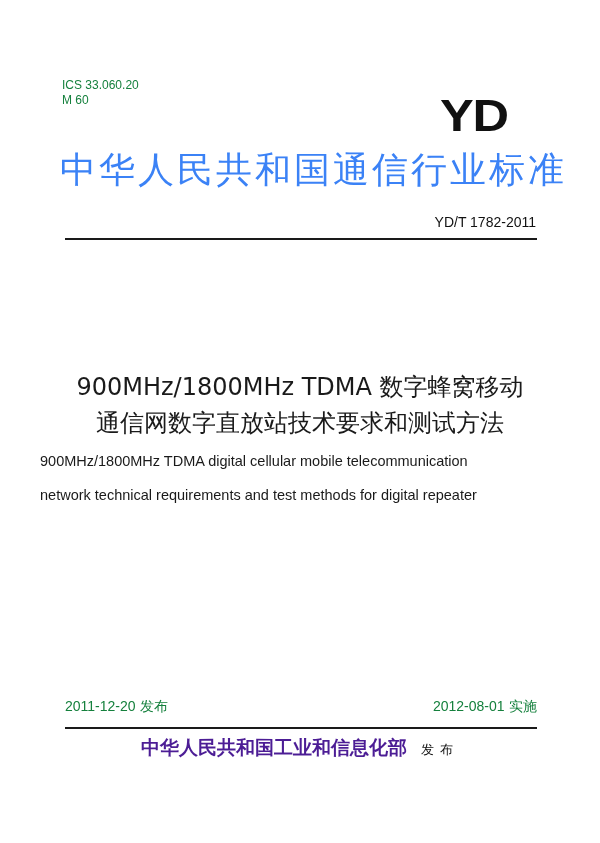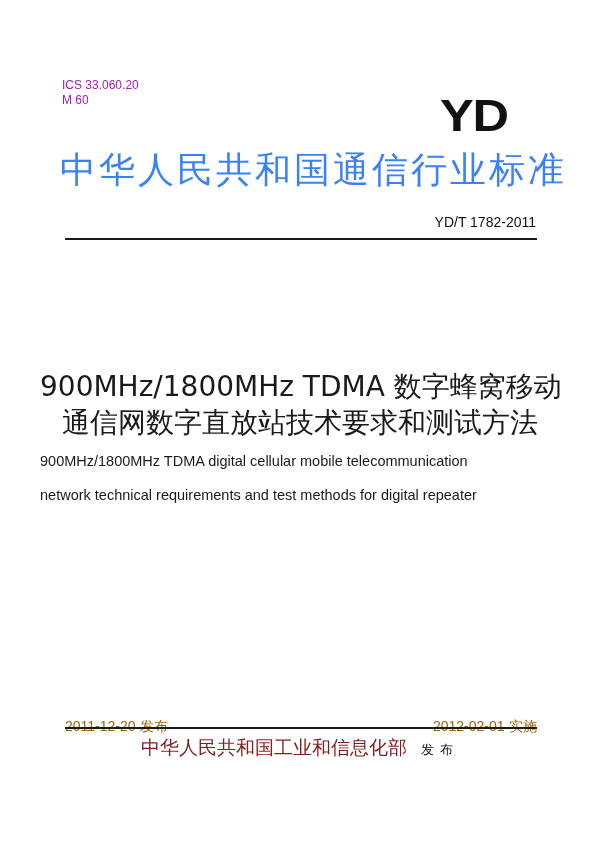--- a/index.html
+++ b/index.html
@@ -1,41 +1,41 @@
 <!DOCTYPE html>
 <html><head>
 <meta charset="utf-8">
 <style>
   html, body { margin: 0; padding: 0; background: #ffffff; }
   body { width: 600px; height: 843px; position: relative; overflow: hidden;
          font-family: "DejaVu Sans", "Liberation Sans", sans-serif; color: #1a1a1a; }
   .abs { position: absolute; }
-  .ics { left: 62px; top: 78px; font-family: "Liberation Sans", sans-serif; font-size: 12px; line-height: 15px; color: #a21caf; }
+  .ics { left: 62px; top: 78px; font-family: "Liberation Sans", sans-serif; font-size: 12px; line-height: 15px; color: #15803d; }
   .logo { left: 440px; top: 96px; width: 84px; height: 40px;
           font-family: "Liberation Sans", sans-serif; font-weight: 900; font-size: 44px; line-height: 40px;
           letter-spacing: -1px; color: #111; transform: scaleX(1.15); transform-origin: left center; }
   .main-title { left: 60px; top: 150px; width: 480px; text-align: left;
                 font-size: 36px; line-height: 40px; letter-spacing: 3px; color: #3b82f6; white-space: nowrap; }
   .std-no { right: 64px; top: 214px; font-family: "Liberation Sans", sans-serif; font-size: 14px; color: #111; }
   .rule { left: 65px; width: 472px; height: 2px; background: #1a1a1a; }
   .rule.top { top: 238px; }
   .rule.bottom { top: 727px; }
-  .cn-title { left: 40px; width: 520px; text-align: center; font-size: 28px; line-height: 34px; color: #1a1a1a; white-space: nowrap; }
+  .cn-title { left: 40px; width: 520px; text-align: center; font-size: 24px; line-height: 34px; color: #1a1a1a; white-space: nowrap; }
   .cn-title.l1 { top: 370px; }
   .cn-title.l2 { top: 406px; }
   .en-title { left: 40px; width: 520px; text-align: left; font-family: "Liberation Sans", sans-serif;
               font-size: 14.5px; line-height: 20px; color: #1a1a1a; white-space: nowrap; }
   .en-title.l1 { top: 451px; }
   .en-title.l2 { top: 485px; }
-  .date { top: 718px; font-size: 14px; color: #a16207; white-space: nowrap; }
+  .date { top: 698px; font-size: 14px; color: #15803d; white-space: nowrap; }
   .date .num { font-family: "Liberation Sans", sans-serif; }
   .date.issue { left: 65px; }
   .date.impl { right: 63px; }
   .publisher { left: 60px; top: 735px; width: 480px; text-align: center; white-space: nowrap; }
-  .publisher .org { font-family: "DejaVu Serif", "Liberation Serif", serif; font-weight: normal; font-size: 19px; letter-spacing: 0px; color: #7f1d1d; }
+  .publisher .org { font-family: "DejaVu Serif", "Liberation Serif", serif; font-weight: bold; font-size: 19px; letter-spacing: 0px; color: #4c1d95; }
   .publisher .act { font-size: 13px; margin-left: 14px; letter-spacing: 6px; color: #111; }
 </style>
 </head>
 <body>
 
 <div class="abs ics">
   <div>ICS 33.060.20</div>
   <div>M 60</div>
 </div>
 
@@ -52,21 +52,21 @@
 
 <div class="abs en-title l1">900MHz/1800MHz TDMA digital cellular mobile telecommunication</div>
 <div class="abs en-title l2">network technical requirements and test methods for digital repeater</div>
 
 <div class="abs date issue">
   <span class="num">2011-12-20</span>
   <span>发布</span>
 </div>
 
 <div class="abs date impl">
-  <span class="num">2012-02-01</span>
+  <span class="num">2012-08-01</span>
   <span>实施</span>
 </div>
 
 <div class="abs rule bottom"></div>
 
 <div class="abs publisher">
   <span class="org">中华人民共和国工业和信息化部</span><span class="act">发布</span>
 </div>
 
 </body></html>

